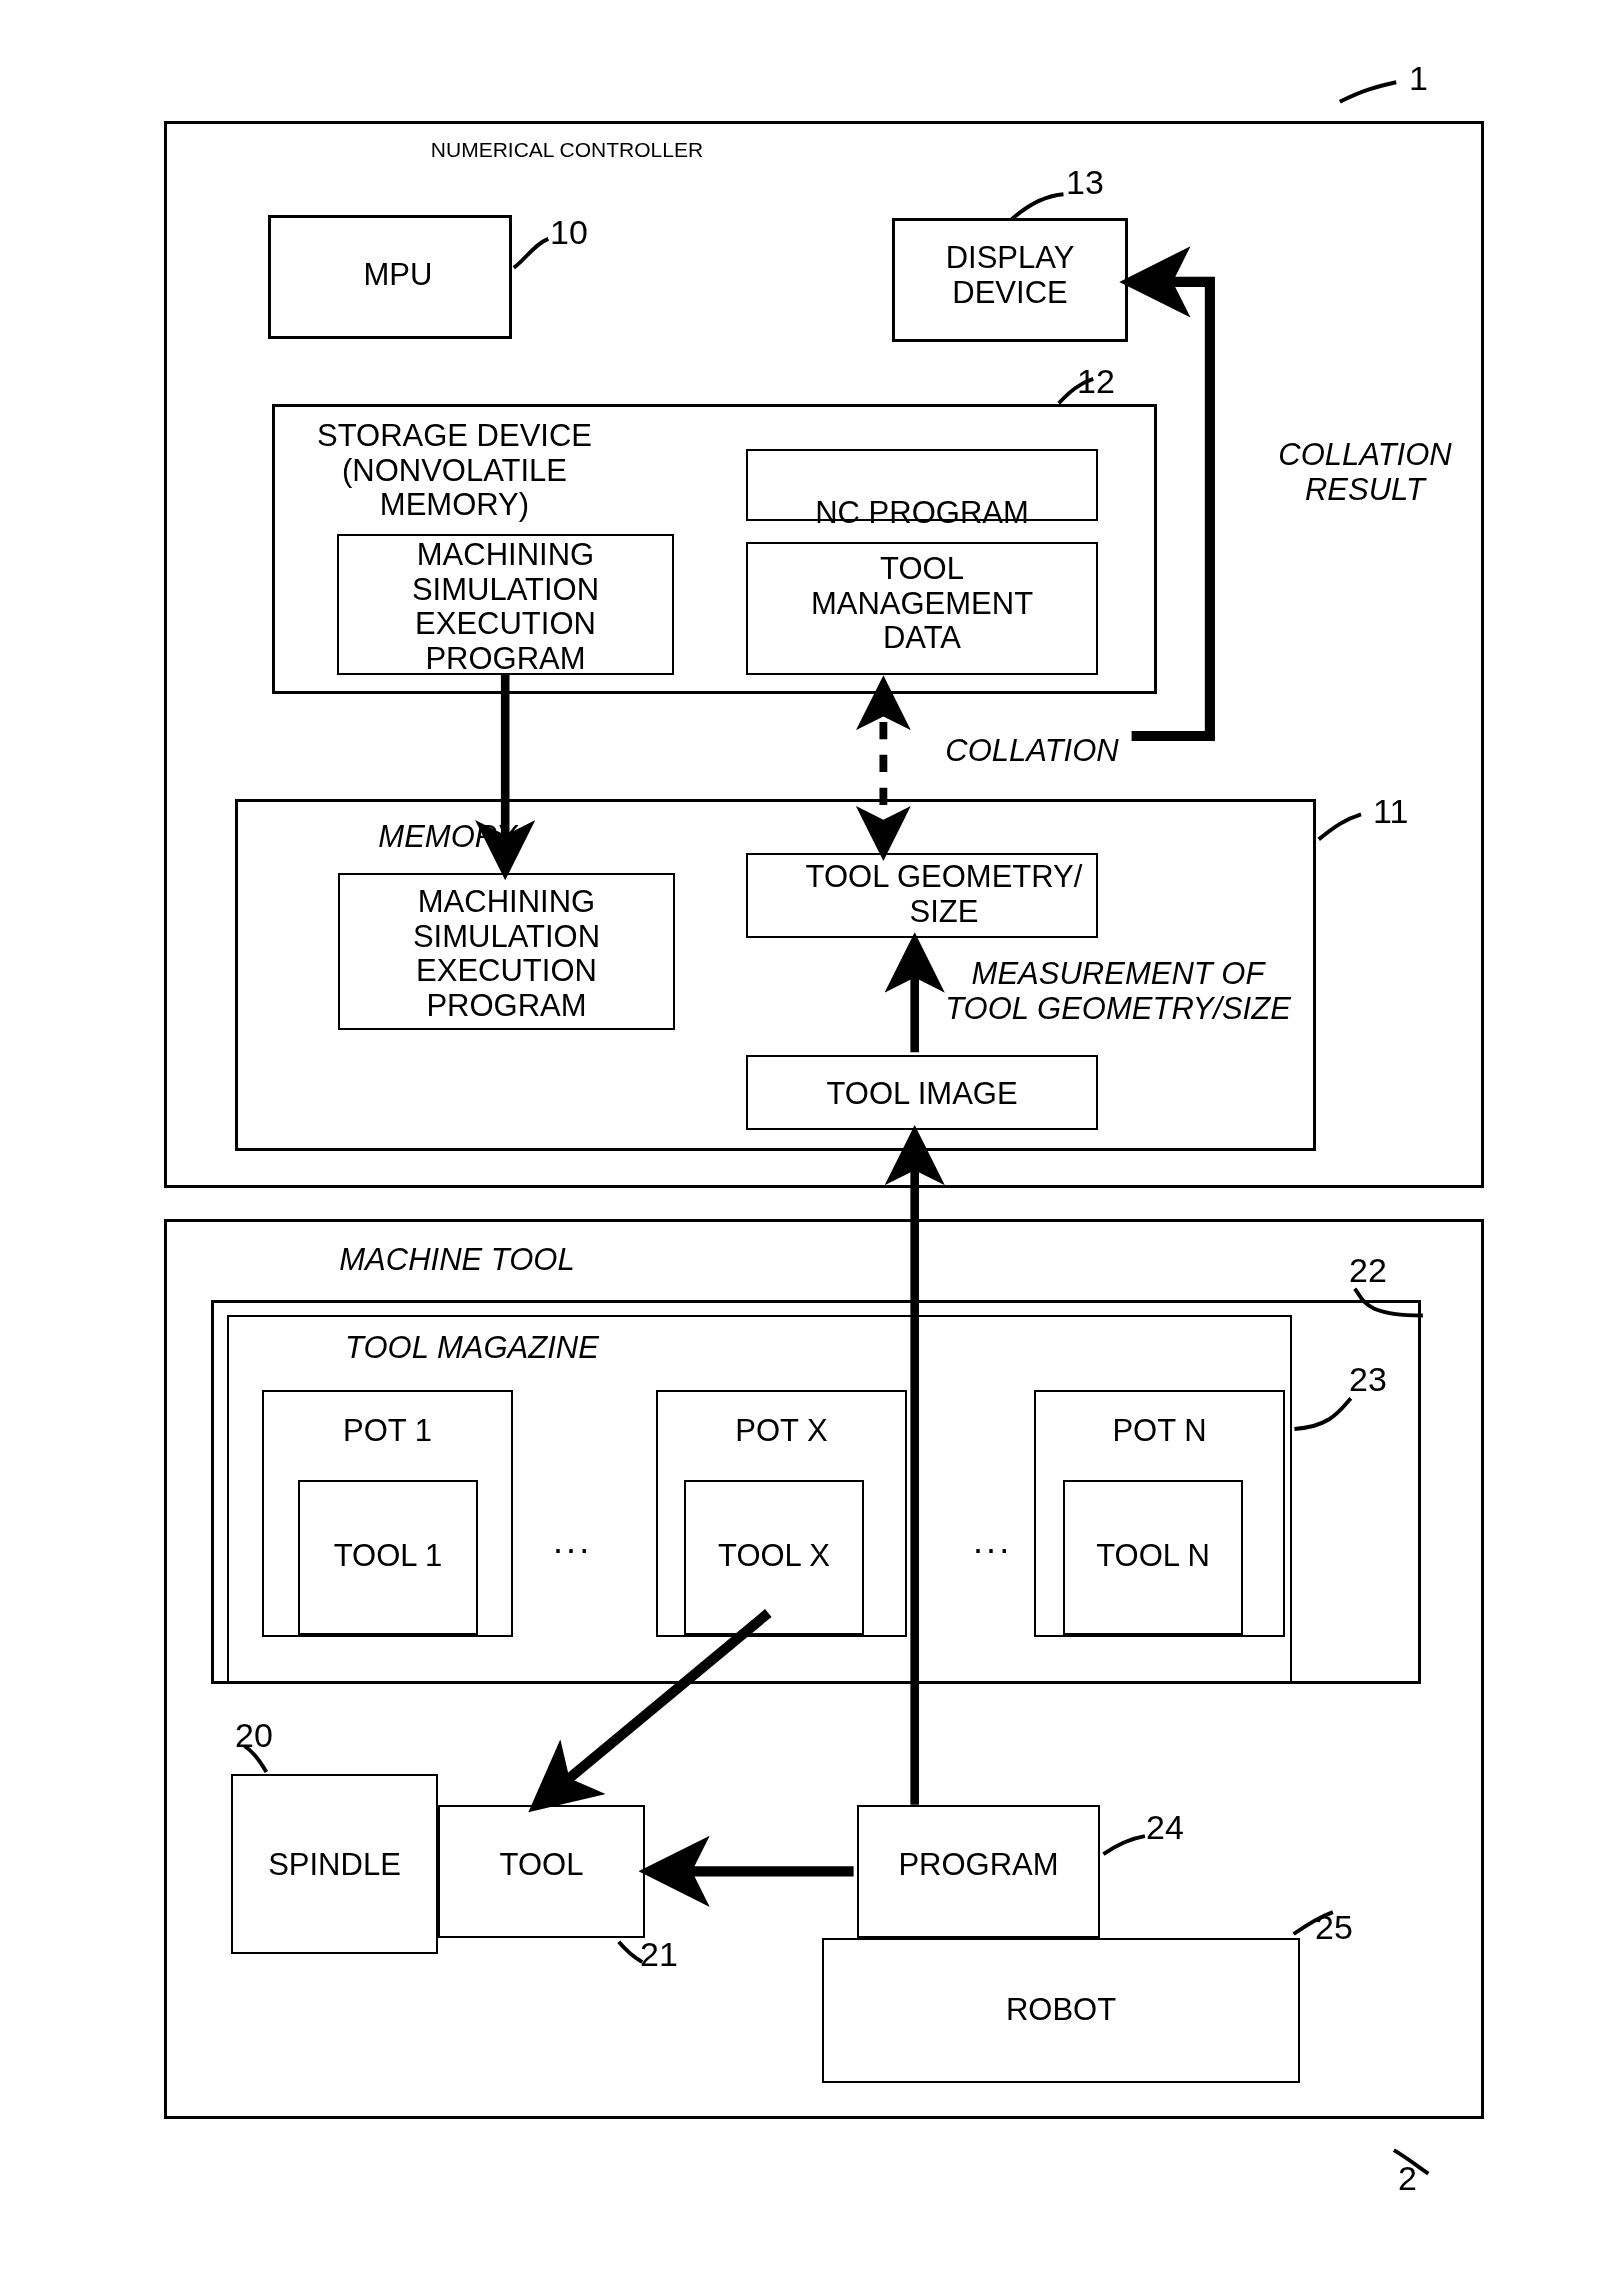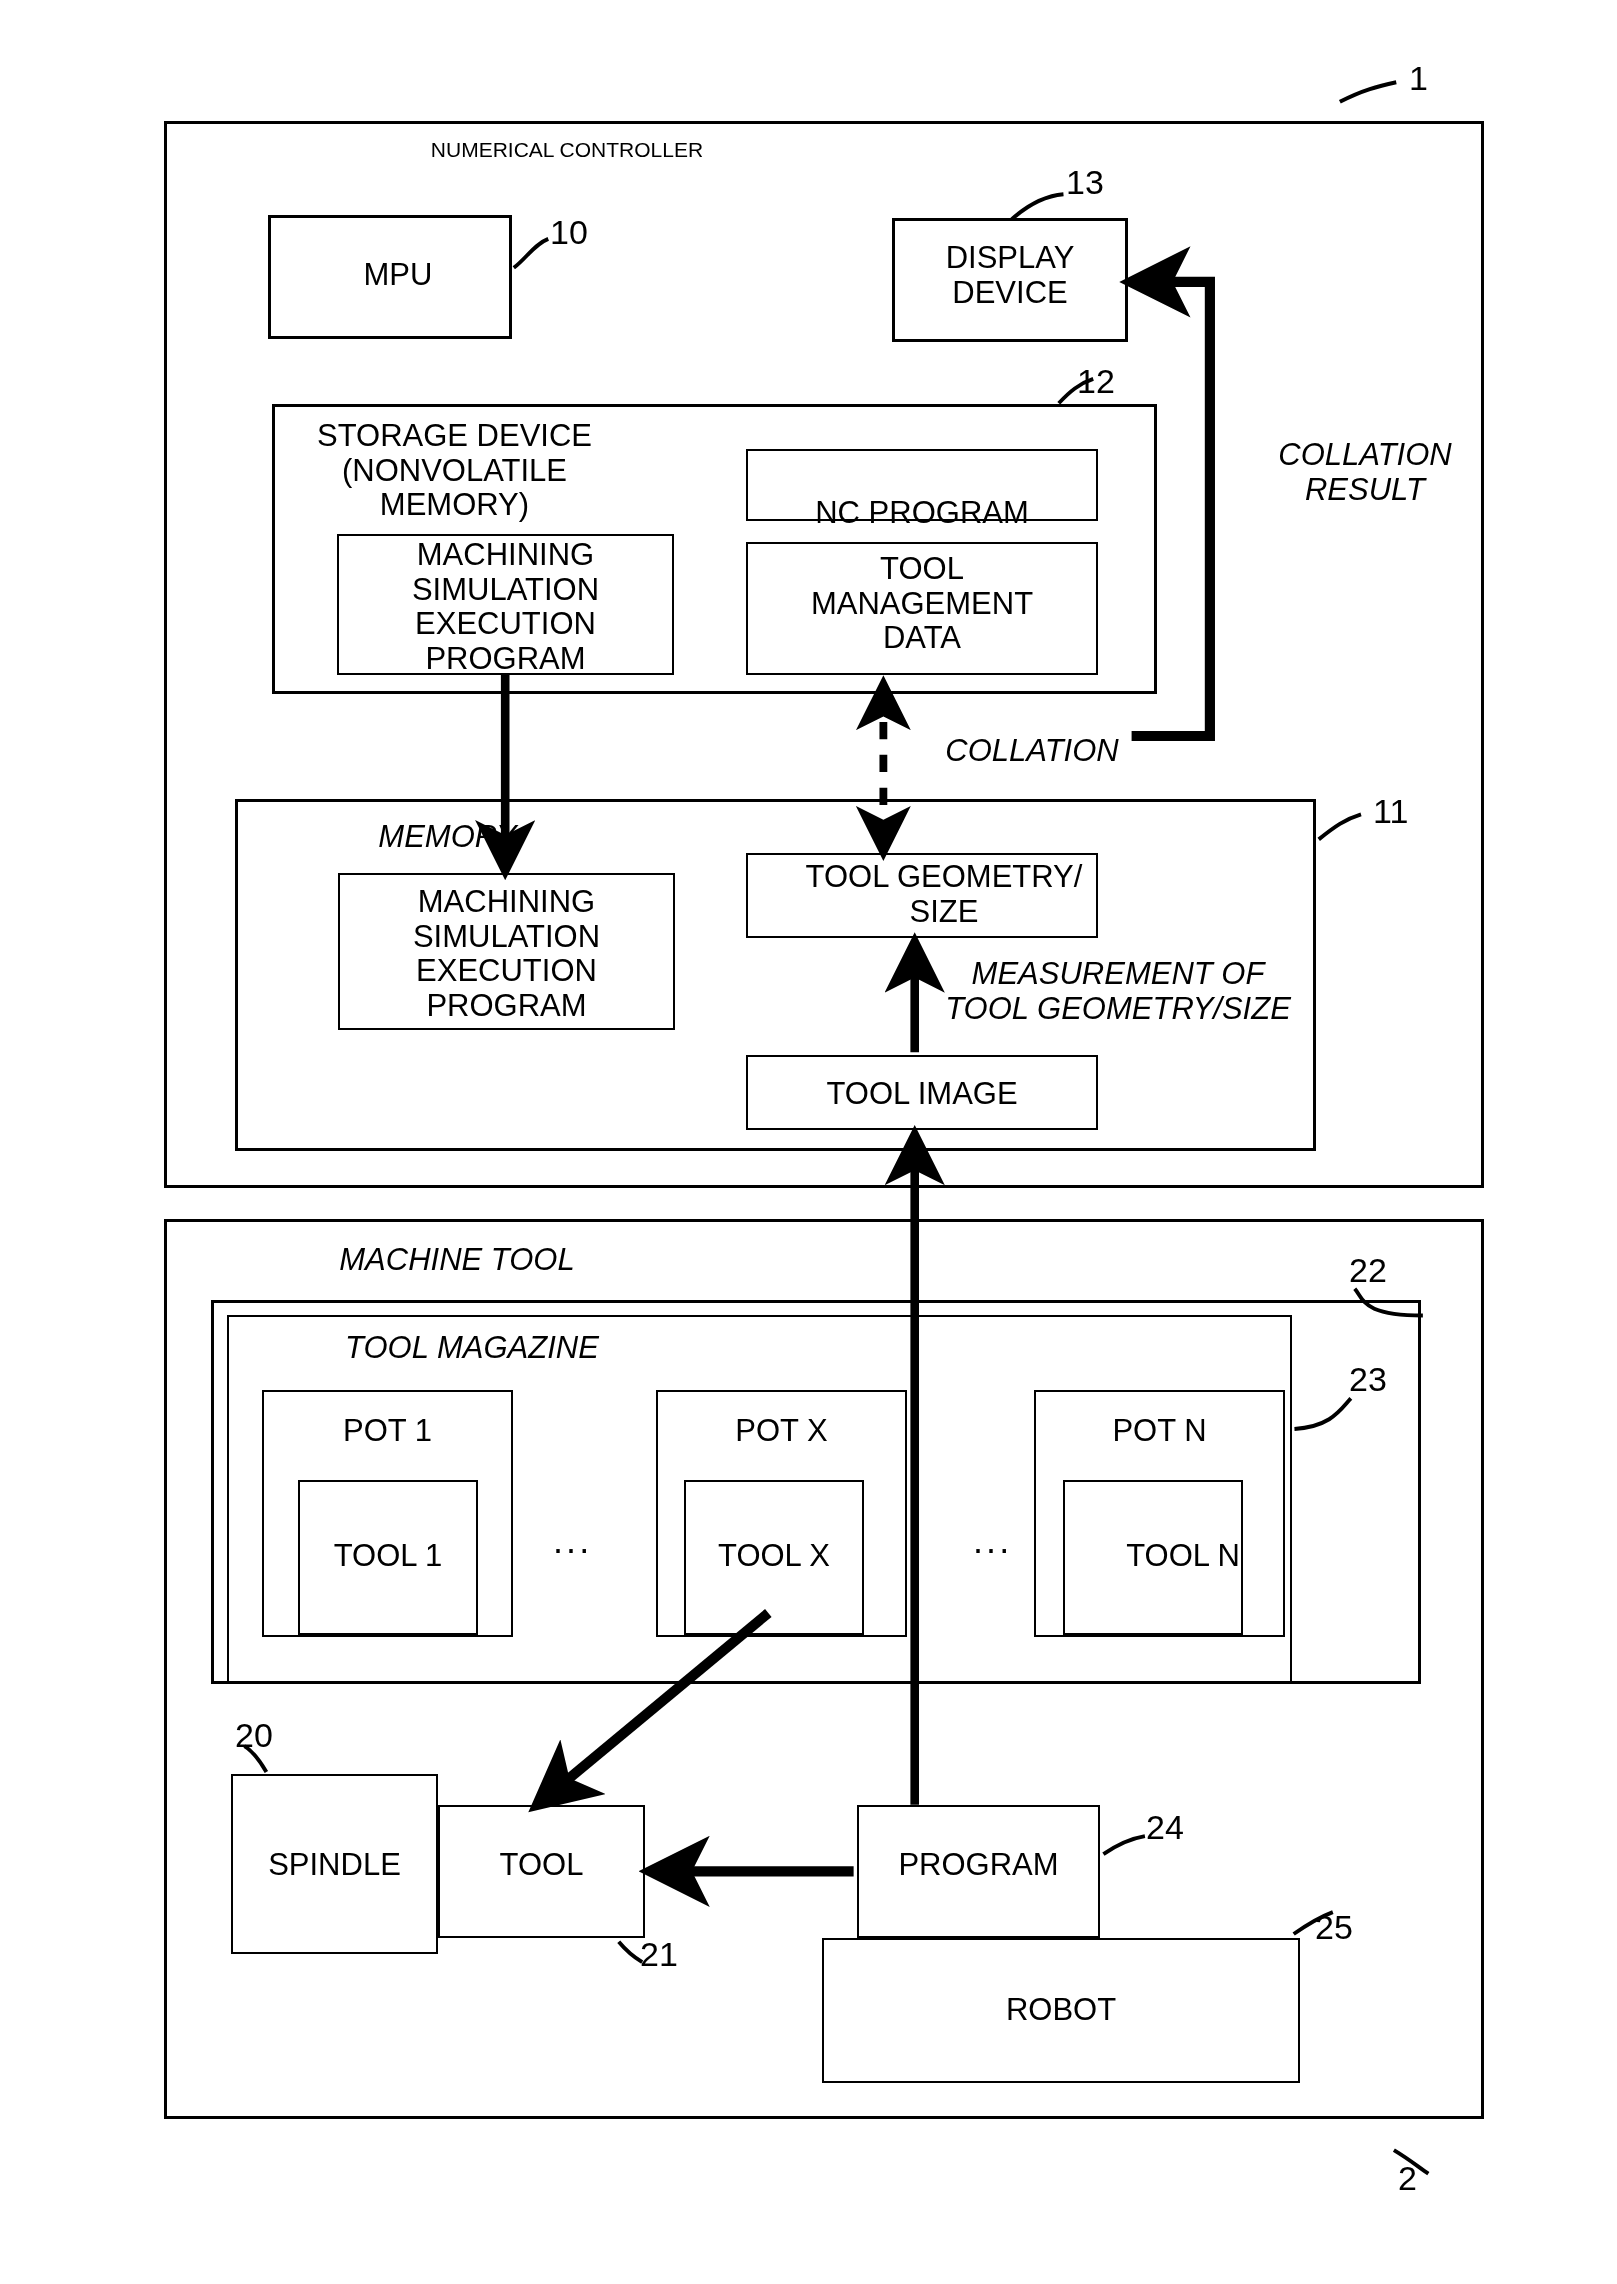--- a/index.html
+++ b/index.html
@@ -144,21 +144,21 @@
   <div class="box thin" style="left:656px; top:1390px; width:251px; height:247px;"></div>
   <div class="lbl" style="left:656px; top:1414px; width:251px;">POT X</div>
   <div class="box thin" style="left:684px; top:1480px; width:180px; height:155px;"></div>
   <div class="lbl" style="left:684px; top:1539px; width:180px;">TOOL X</div>
 
   <div class="ellipsis" style="left:973px; top:1523px;">...</div>
 
   <div class="box thin" style="left:1034px; top:1390px; width:251px; height:247px;"></div>
   <div class="lbl" style="left:1034px; top:1414px; width:251px;">POT N</div>
   <div class="box thin" style="left:1063px; top:1480px; width:180px; height:155px;"></div>
-  <div class="lbl" style="left:1063px; top:1539px; width:180px;margin-left:30px;">TOOL N</div>
+  <div class="lbl" style="left:1063px; top:1539px; width:180px;">TOOL N</div>
 
   <div class="box thin" style="left:231px; top:1774px; width:207px; height:180px;"></div>
   <div class="lbl" style="left:231px; top:1848px; width:207px;text-align:center;">SPINDLE</div>
   <div class="refnum" style="left:235px; top:1718px;">20</div>
 
   <div class="box thin" style="left:438px; top:1805px; width:207px; height:133px;"></div>
   <div class="lbl" style="left:438px; top:1848px; width:207px;">TOOL</div>
   <div class="refnum" style="left:640px; top:1937px;">21</div>
 
   <div class="box thin" style="left:857px; top:1805px; width:243px; height:133px;"></div>

